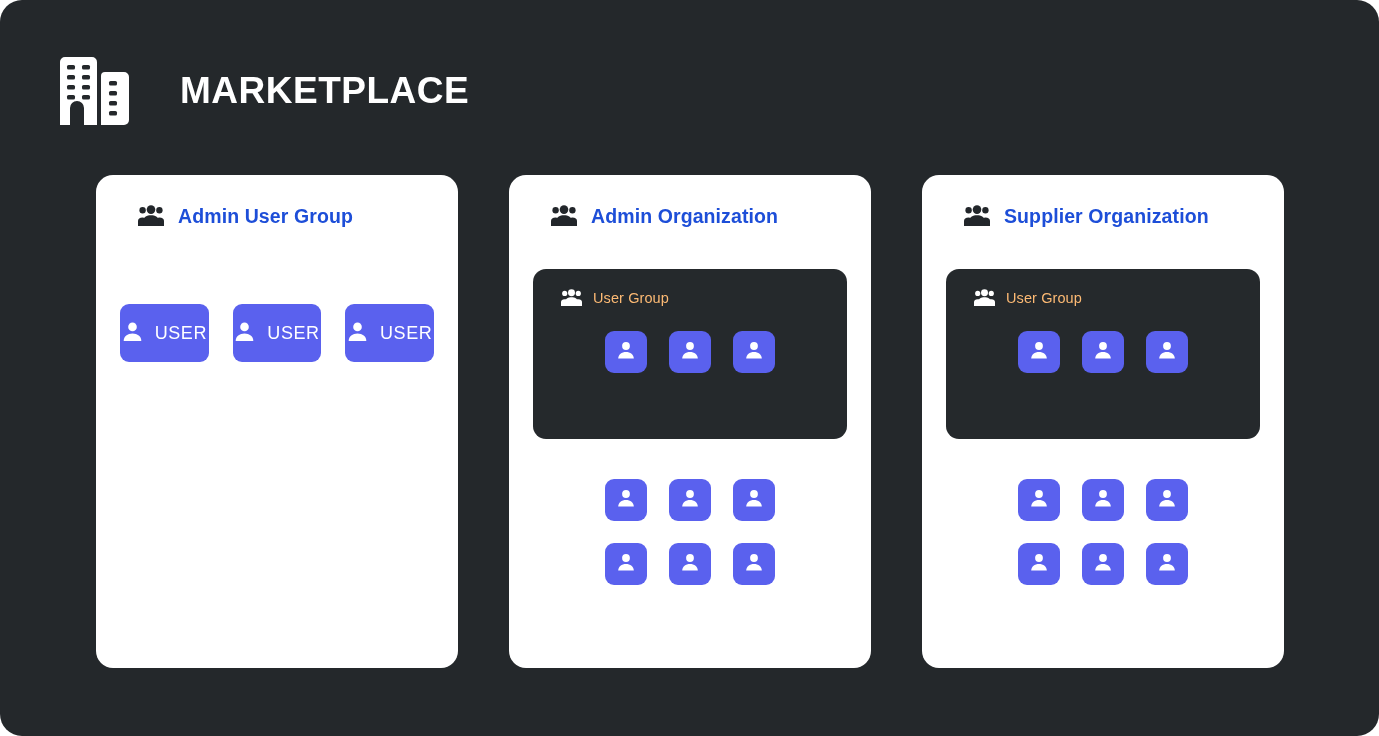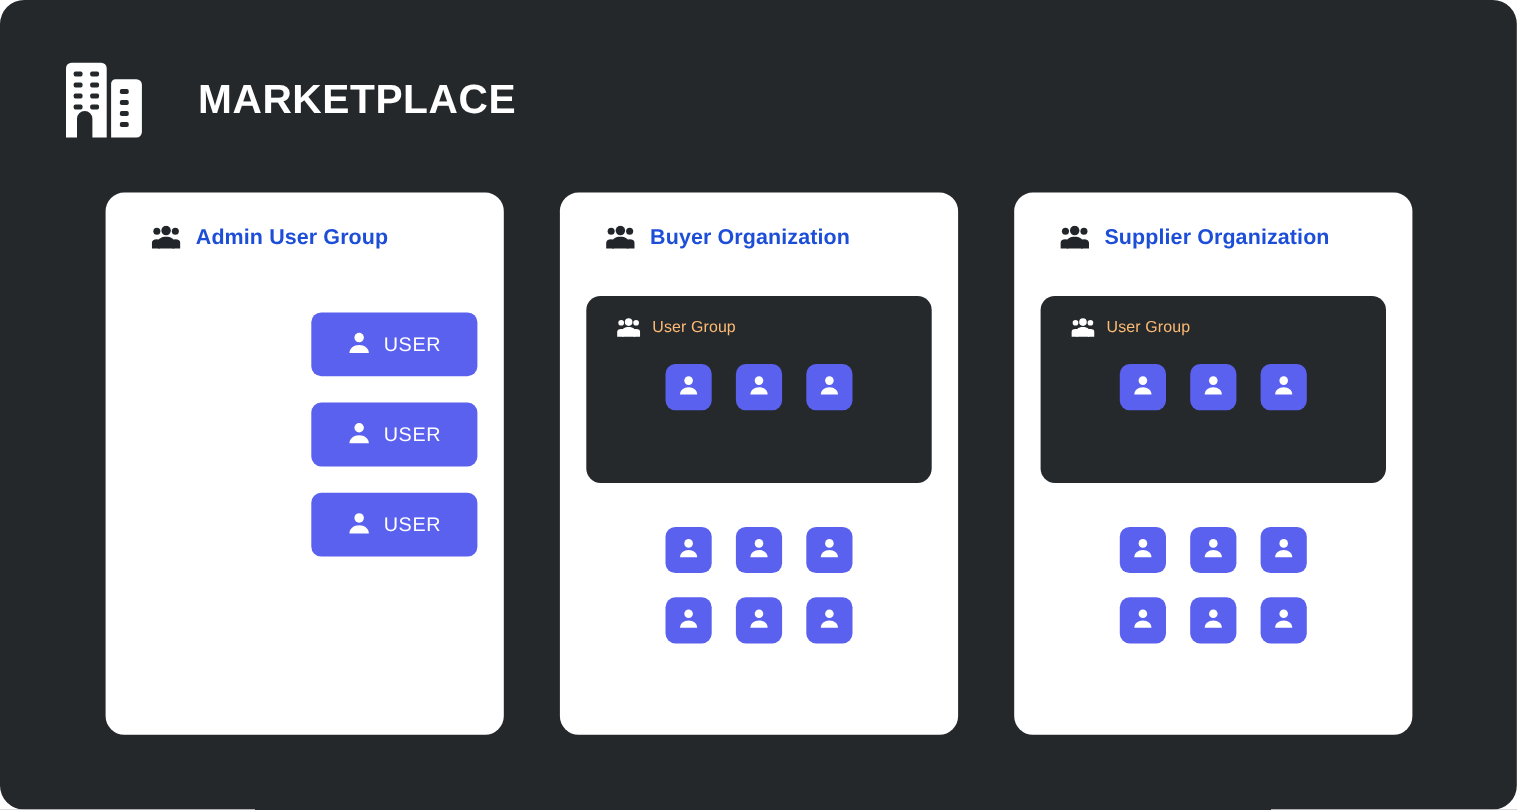--- a/index.html
+++ b/index.html
@@ -77,24 +77,23 @@
     font-weight: 700;
     letter-spacing: 0.1px;
     white-space: nowrap;
   }
   .users-icon { display: block; width: 26px; height: 22px; flex: 0 0 auto; }
   .users-icon.dark path, .users-icon.dark circle { fill: #22262a; }
   .users-icon.light path, .users-icon.light circle { fill: #ffffff; }
 
   
   .user-btn-stack {
-    margin-top: 53px;
-    display: flex;
-    flex-direction: column;
-    align-items: flex-end;
+    margin-top: 73px;
+    display: flex;
+    align-items: flex-start;
     gap: 24px;
   }
   .user-btn {
     width: 151px;
     height: 58px;
     background: #5a61ee;
     border: none;
     border-radius: 9px;
     color: #ffffff;
     display: flex;
@@ -250,21 +249,21 @@
         <span>
           <svg class="users-icon dark" viewBox="0 0 26 22" xmlns="http://www.w3.org/2000/svg" aria-hidden="true">
             <circle cx="4.6" cy="5.3" r="3.2"></circle>
             <circle cx="21.4" cy="5.3" r="3.2"></circle>
             <path d="M0 21v-5.1c0-2.1 1.7-3.5 4.6-3.5 1 0 1.9.2 2.6.5v8.1z"></path>
             <path d="M26 21v-5.1c0-2.1-1.7-3.5-4.6-3.5-1 0-1.9.2-2.6.5v8.1z"></path>
             <circle cx="13" cy="4.6" r="4.3"></circle>
             <path d="M5.7 21v-6.2c0-2.8 3-4.6 7.3-4.6s7.3 1.8 7.3 4.6V21z"></path>
           </svg>
         </span>
-        <span class="card-title">Buyer Organization</span>
+        <span class="card-title">Admin Organization</span>
       </header>
 
       <div class="group-panel">
         <header class="group-head">
           <span>
             <svg class="users-icon light" viewBox="0 0 26 22" xmlns="http://www.w3.org/2000/svg" aria-hidden="true">
               <circle cx="4.6" cy="5.3" r="3.2"></circle>
               <circle cx="21.4" cy="5.3" r="3.2"></circle>
               <path d="M0 21v-5.1c0-2.1 1.7-3.5 4.6-3.5 1 0 1.9.2 2.6.5v8.1z"></path>
               <path d="M26 21v-5.1c0-2.1-1.7-3.5-4.6-3.5-1 0-1.9.2-2.6.5v8.1z"></path>

